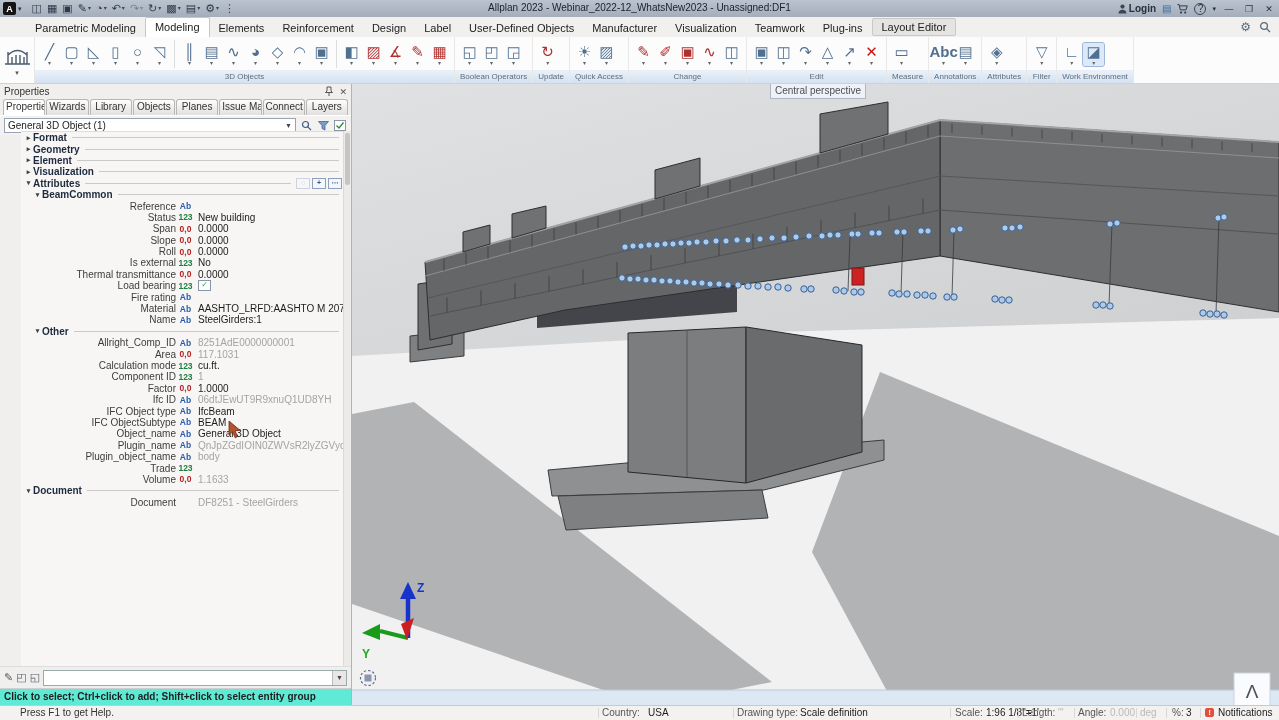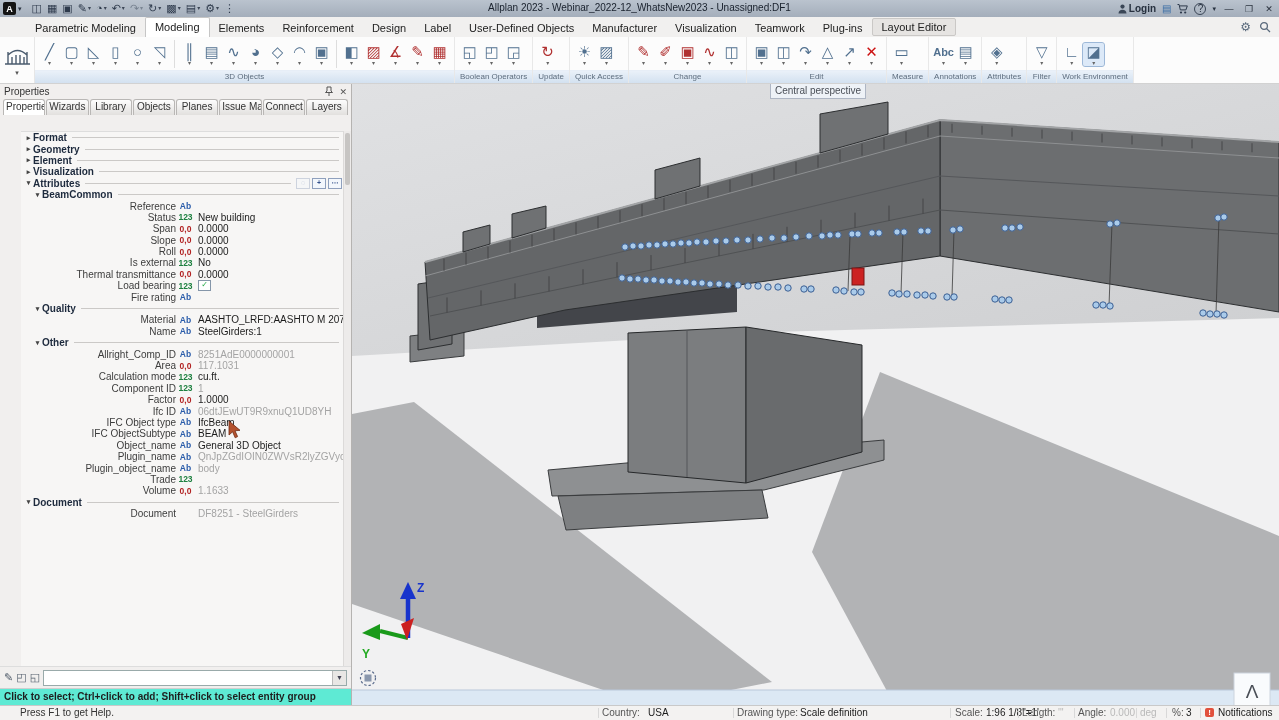--- a/index.html
+++ b/index.html
@@ -38,21 +38,21 @@
   
   .ribbon{position:absolute;top:37px;left:0;right:0;height:46px;background:#fcfcfc;
     border-bottom:1px solid #d2d2d2;display:flex;align-items:stretch;}
   .ribbon-main{width:34px;display:flex;flex-direction:column;align-items:center;justify-content:center;
     border-right:1px solid #e6e6e6;}
   .ribbon-main .c{font-size:7px;color:#555;line-height:6px;}
   .rgroup{display:flex;flex-direction:column;border-right:1px solid #e8e8e8;}
   .rgroup-icons{flex:1;display:flex;align-items:center;padding:1px 4px 0 4px;gap:1px;}
   .ricon{width:21px;display:flex;flex-direction:column;align-items:center;cursor:default;}
   .ricon .glyph{font-size:15px;line-height:18px;color:#51708f;}
-  .ricon .glyph.txt{font-size:11px;font-weight:bold;line-height:18px;}
+  .ricon .glyph.txt{font-size:15px;font-weight:bold;line-height:18px;}
   .ricon .c{font-size:6px;color:#666;line-height:5px;}
   .ricon.selected{background:#dce9f8;outline:1px solid #9db8d8;border-radius:2px;}
   .rsep{width:1px;align-self:center;height:28px;background:#ddd;margin:0 3px;}
   .rgroup-label{height:12px;background:linear-gradient(#eaf1f9,#d3e1f0);font-size:8px;color:#5d6d7e;
     text-align:center;line-height:12px;white-space:nowrap;padding:0 5px;border-top:1px solid #e7eef7;}
 
   
   .panel{position:absolute;top:84px;left:0;width:352px;bottom:14px;background:#f1efee;
     border-right:1px solid #b5b3b1;box-sizing:border-box;}
   .panel-header{height:13px;display:flex;align-items:center;font-size:10px;color:#333;
@@ -452,20 +452,44 @@
   <div class="panel-tabs" id="panel-tabs" data-name="panel-tab-bar">
       <div class="ptab active" data-name="panel-tab-properties">Properties</div>
       <div class="ptab" data-name="panel-tab-wizards">Wizards</div>
       <div class="ptab" data-name="panel-tab-library">Library</div>
       <div class="ptab" data-name="panel-tab-objects">Objects</div>
       <div class="ptab" data-name="panel-tab-planes">Planes</div>
       <div class="ptab" data-name="panel-tab-issue-manager">Issue Manager</div>
       <div class="ptab" data-name="panel-tab-connect">Connect</div>
       <div class="ptab" data-name="panel-tab-layers">Layers</div>
     </div>
+  <div class="selector-row">
+    <div class="combo" data-name="object-selector-dropdown">
+      <span data-name="object-selector-value">General 3D Object (1)</span>
+      <span class="sp"></span>
+        <span class="ar" data-name="chevron-down-icon">▼</span>
+    </div>
+    <div class="mini-btn" data-name="zoom-to-selection-button">
+      <svg width="11" height="11" viewBox="0 0 11 11" data-name="magnifier-icon">
+          <circle cx="4.5" cy="4.5" r="3" fill="none" stroke="#3a5c8e" stroke-width="1.2"></circle>
+          <line x1="6.8" y1="6.8" x2="10" y2="10" stroke="#3a5c8e" stroke-width="1.2"></line>
+        </svg>
+    </div>
+    <div class="mini-btn" data-name="filter-button">
+      <svg width="11" height="10" viewBox="0 0 11 10" data-name="funnel-icon">
+          <path d="M0.5 0.5 h10 L7 4.5 V9 L4 7.5 V4.5 Z" fill="#7d9cc4" stroke="#41639a" stroke-width="0.8"></path>
+        </svg>
+    </div>
+    <div class="mini-btn" data-name="apply-button">
+      <svg width="12" height="11" viewBox="0 0 12 11" data-name="checkbox-icon">
+          <rect x="0.5" y="0.5" width="11" height="10" fill="#fff" stroke="#8a96a8"></rect>
+          <path d="M2.5 5.5 L5 8 L9.5 2.5" fill="none" stroke="#2e8b3a" stroke-width="1.4"></path>
+        </svg>
+    </div>
+  </div>
   <div class="pcontent" id="panel-content" data-name="properties-tree">
       <div class="trow" data-name="tree-item-format">
         <span class="arr" data-name="chevron-right-icon">▸</span>
         <span data-name="section-label">Format</span>
         <span class="hline" data-name="divider"></span>
       </div>
       <div class="trow" data-name="tree-item-geometry">
         <span class="arr" data-name="chevron-right-icon">▸</span>
         <span data-name="section-label">Geometry</span>
         <span class="hline" data-name="divider"></span>
@@ -530,25 +554,20 @@
       </div>
       <div class="prow" data-name="property-row">
         <span class="plabel" data-name="property-label">Load bearing</span>
         <span class="pbadge badge-123" data-name="type-badge">123</span>
         <span class="pcheck" data-name="checkbox-checked">✓</span>
       </div>
       <div class="prow" data-name="property-row">
         <span class="plabel" data-name="property-label">Fire rating</span>
         <span class="pbadge badge-Ab" data-name="type-badge">Ab</span>
         <span class="pvalue" data-name="property-value"></span>
-      </div>
-      <div class="trow lvl1" data-name="section-header-quality">
-        <span class="arr" data-name="chevron-down-icon">▾</span>
-        <span data-name="section-label">Quality</span>
-        <span class="hline" data-name="divider"></span>
       </div>
       <div class="prow" data-name="property-row">
         <span class="plabel" data-name="property-label">Material</span>
         <span class="pbadge badge-Ab" data-name="type-badge">Ab</span>
         <span class="pvalue" data-name="property-value">AASHTO_LRFD:AASHTO M 207 (ASTM A709) Grade</span>
       </div>
       <div class="prow" data-name="property-row">
         <span class="plabel" data-name="property-label">Name</span>
         <span class="pbadge badge-Ab" data-name="type-badge">Ab</span>
         <span class="pvalue" data-name="property-value">SteelGirders:1</span>

